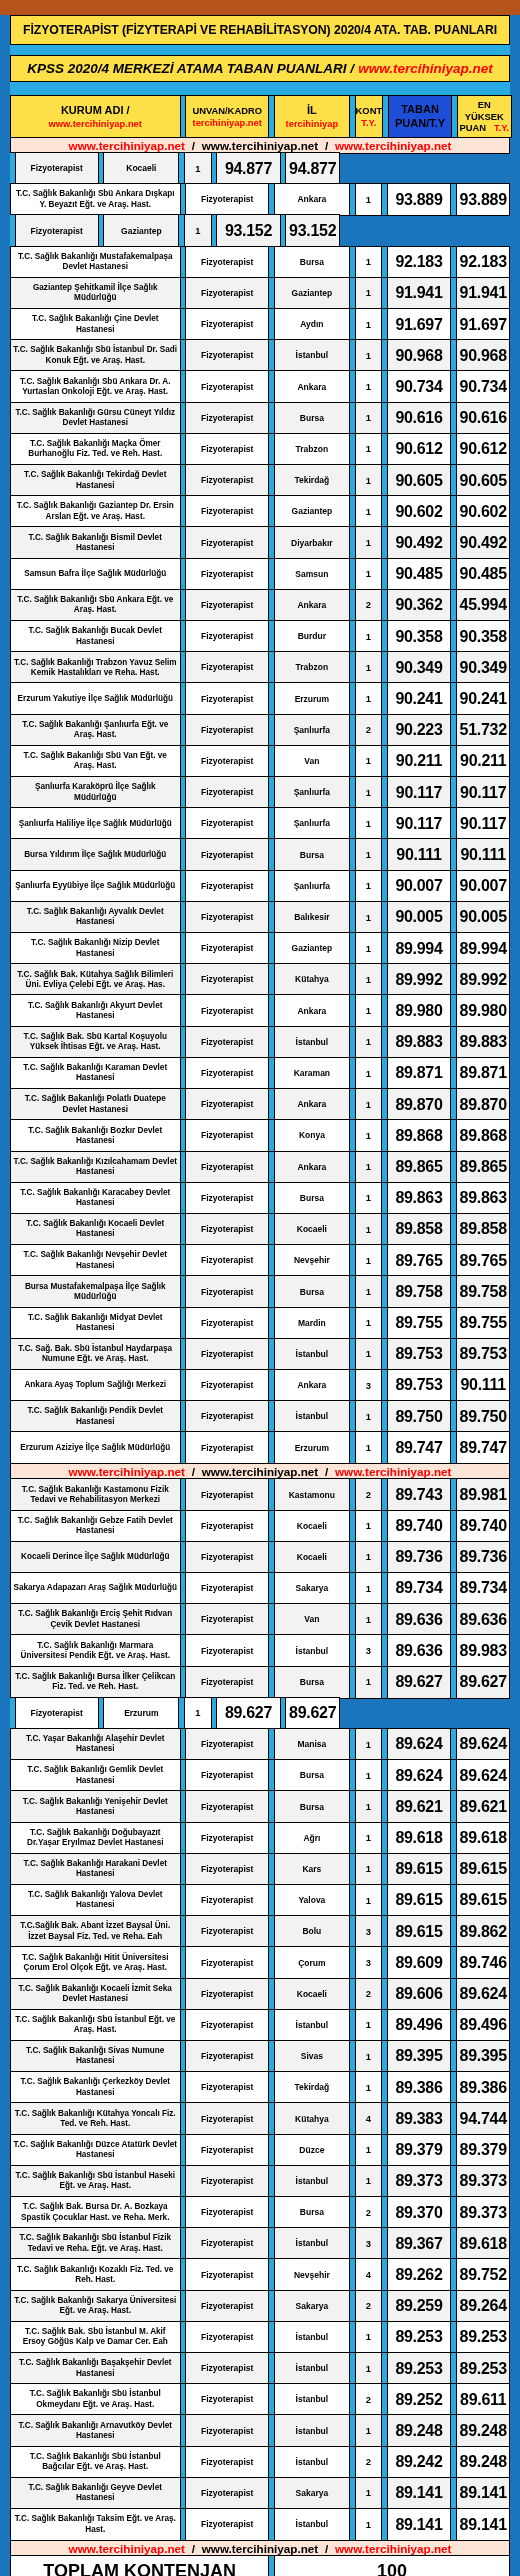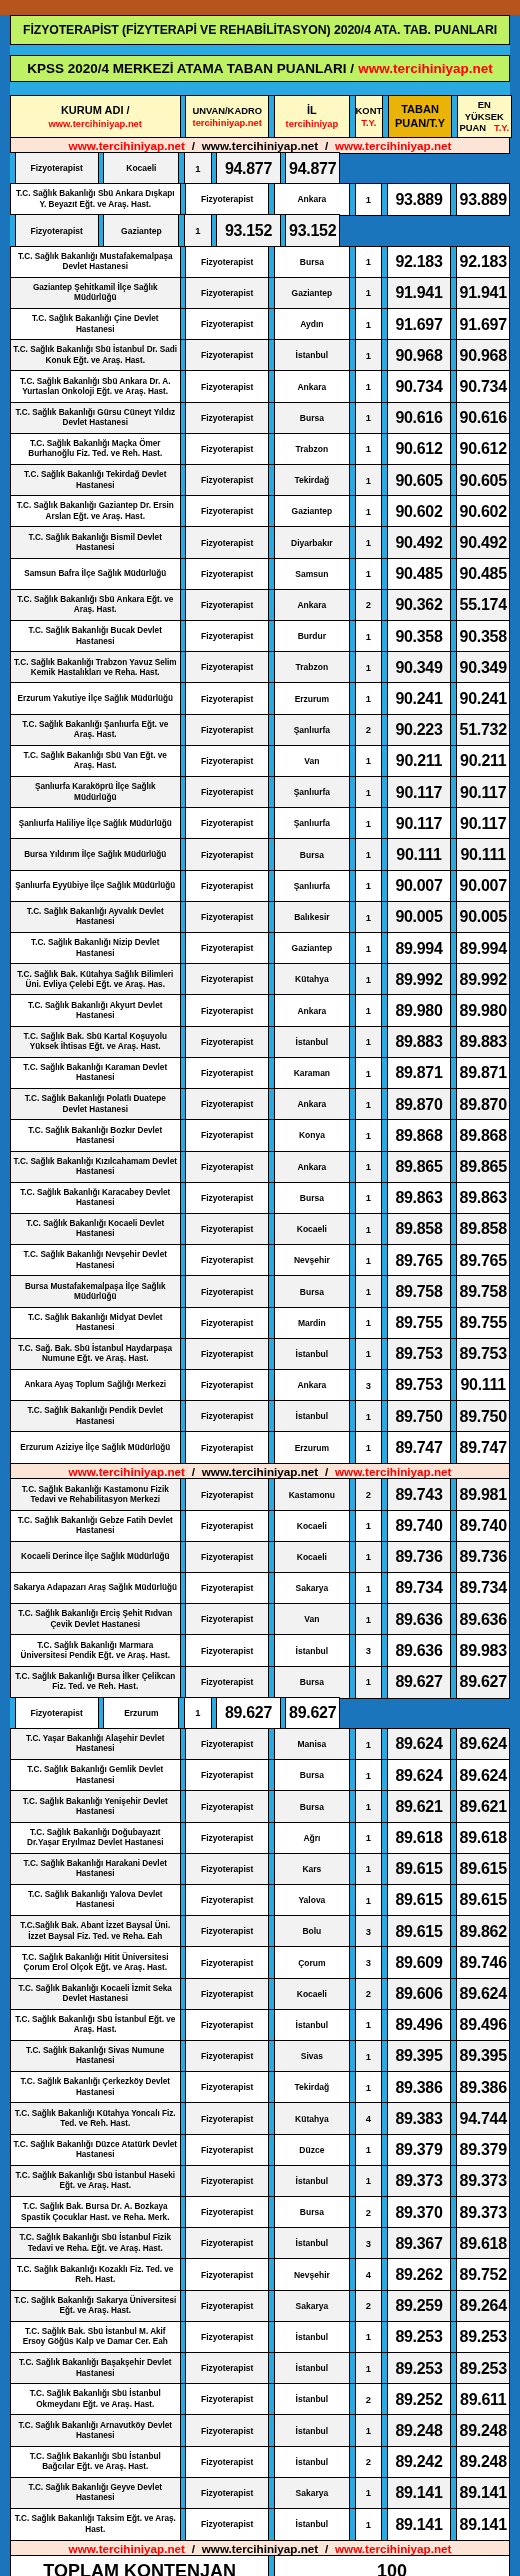--- a/index.html
+++ b/index.html
@@ -8,26 +8,26 @@
     background:#ffffff;
     font-family:"Liberation Sans","DejaVu Sans",sans-serif;
     font-weight:bold;
     color:#000;
     -webkit-font-smoothing:antialiased;
   }
   .bar{width:520px;background:#B5541C;}
   .bar.top{height:15px;}
   .frame{background:#1B75BC;padding:0 10px;}
   .panel{
-    background:#bef264;border:1.8px solid #000;
+    background:#fde047;border:1.8px solid #000;
     display:flex;align-items:center;justify-content:center;
     text-align:center;
   }
   .title-panel{height:27.5px;font-size:12.3px;letter-spacing:-0.1px;}
-  .kpss-panel{height:25px;font-size:13.5px;}
+  .kpss-panel{height:25px;font-size:13.5px;font-style:italic;}
   .kpss-panel .lnk{color:#FF0000;margin-left:4.1px;}
   .strip{background:#29ABE2;}
   .strip.s1{height:10.5px;}
   .strip.s2{height:13px;}
 
   .hrow,.row,.frow{display:flex;align-items:stretch;}
   .hrow{margin-top:0;}
   .row,.banner,.frow{margin-top:-1.8px;}
 
   
@@ -37,29 +37,29 @@
   .c4{flex:0 0 5.5%;}
   .c5{flex:0 0 12.9%;}
   .c6{flex:0 0 10.9%;}
   .vgap{
     flex:0 0 4.7px;background:#29ABE2;
     border-top:1.8px solid #000;border-bottom:1.8px solid #000;
     box-sizing:border-box;
   }
 
   .hcell{
-    box-sizing:border-box;border:1.8px solid #000;background:#fef9c3;height:43px;
+    box-sizing:border-box;border:1.8px solid #000;background:#fde047;height:43px;
     display:flex;flex-direction:column;align-items:center;justify-content:center;
     text-align:center;line-height:1.25;
   }
   .hcell .h1{font-size:11px;}
   .hcell .h1.sm{font-size:9.4px;}
   .hcell .h2{font-size:9.4px;}
   .red{color:#FF0000;}
-  .hcell.yellow{background:#eab308;}
+  .hcell.yellow{background:#1d4ed8;}
   .hcell .inline{display:flex;gap:8px;}
 
   .banner{
     box-sizing:border-box;border:1.8px solid #000;background:#FCE4D6;height:17.6px;
     display:flex;align-items:center;justify-content:center;gap:3.5px;
     font-size:11.7px;white-space:pre;
   }
   .banner .blk{color:#000;}
 
   .cell{
@@ -322,21 +322,21 @@
           <div class="cell c1 kurum">T.C. Sağlık Bakanlığı Sbü Ankara Eğt. ve Araş. Hast.</div>
           <div class="vgap"></div>
           <div class="cell c2 mid">Fizyoterapist</div>
           <div class="vgap"></div>
           <div class="cell c3 mid">Ankara</div>
           <div class="vgap"></div>
           <div class="cell c4 kont">2</div>
           <div class="vgap"></div>
           <div class="cell c5 score">90.362</div>
           <div class="vgap"></div>
-          <div class="cell c6 score">55.174</div>
+          <div class="cell c6 score">45.994</div>
         </div>
         <div class="row">
           <div class="cell c1 kurum">T.C. Sağlık Bakanlığı Bucak Devlet Hastanesi</div>
           <div class="vgap"></div>
           <div class="cell c2 mid">Fizyoterapist</div>
           <div class="vgap"></div>
           <div class="cell c3 mid">Burdur</div>
           <div class="vgap"></div>
           <div class="cell c4 kont">1</div>
           <div class="vgap"></div>

